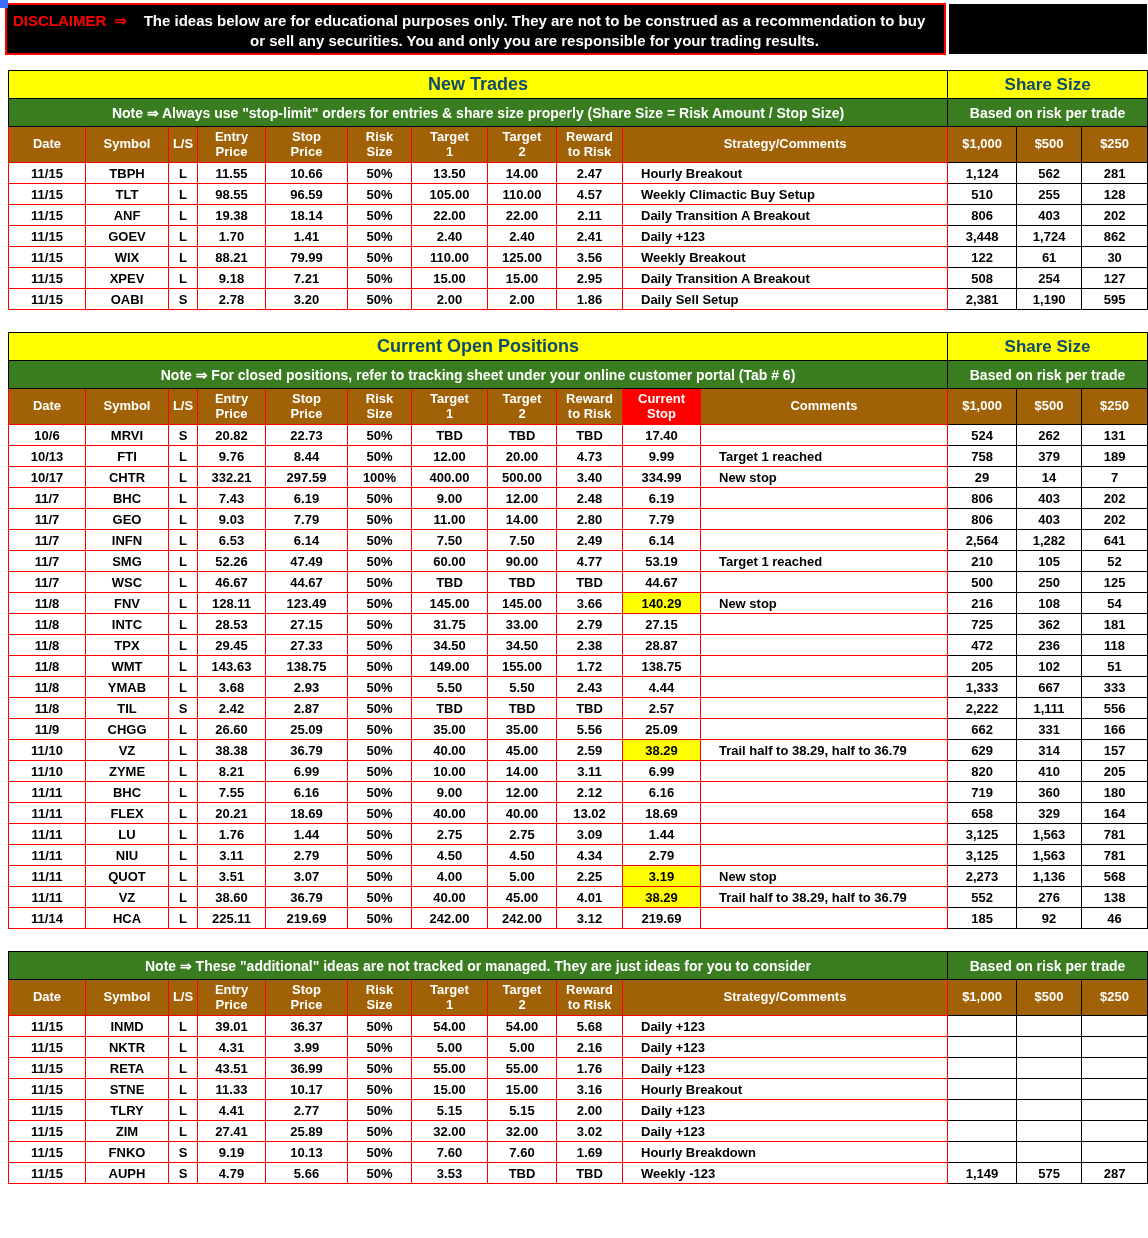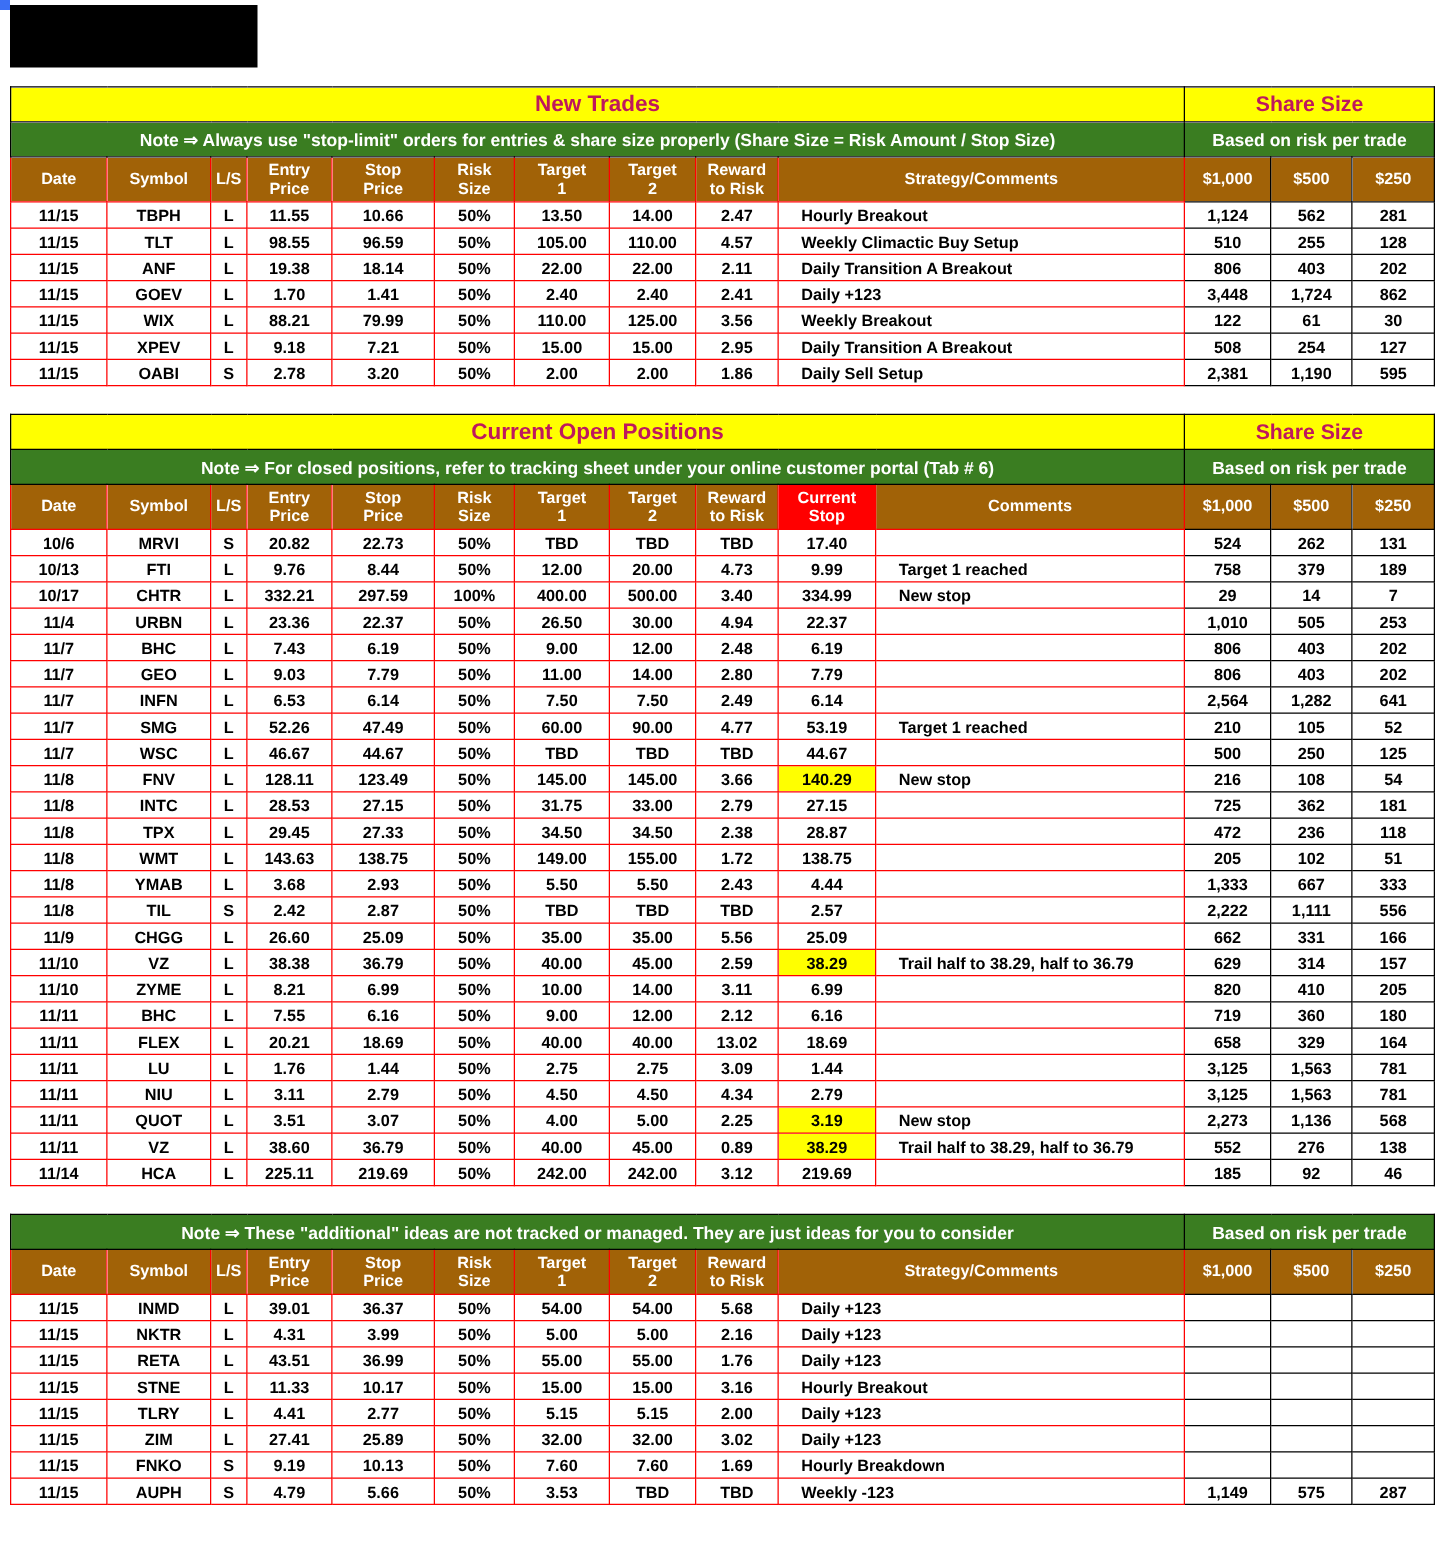--- a/index.html
+++ b/index.html
@@ -10,37 +10,42 @@
   .disc-label{color:#FF0000;font-size:15px;padding:7px 6px 0 6px;white-space:nowrap;}
   .disc-arrow{color:#FF0000;font-size:15px;padding:7px 8px 0 2px;}
   .disc-text{color:#fff;font-size:15px;text-align:center;flex:1;padding:6px 10px 0 0;line-height:1.35;}
   .disclaimer-side{width:198px;height:50px;background:#000;margin-left:3px;margin-top:1px;}
   .section{margin-left:8px;}
   .sec-nt{margin-top:15px;}
   .sec-cop{margin-top:22px;}
   .sec-ideas{margin-top:22px;}
   table{border-collapse:collapse;table-layout:fixed;width:1139px;}
   td{height:21px;font-weight:bold;font-size:13px;text-align:center;overflow:hidden;white-space:nowrap;padding:0;box-sizing:border-box;}
-  .title-cell{background:#FFFF00;font-size:18px;height:28px;border:1px solid #000;color:#be185d;}
+  .title-cell{background:#FFFF00;font-size:18px;height:28px;border:1px solid #000;color:#0c4a6e;}
   .share-title{font-size:17px;}
   .note-cell{background:#3A7D21;color:#fff;font-size:14px;height:28px;border:1px solid #000;}
   .colhead{background:#a16207;color:#fff;height:36px;border:1px solid #FF0000;white-space:pre-line;line-height:1.15;font-size:13px;}
   .share-head{border:1px solid #000;}
   .cstop-head{background:#FF0000;}
   .main-cell{border:1px solid #FF0000;color:#000;background:#fff;}
   .share-cell{border:1px solid #000;color:#000;background:#fff;}
   .comments{text-align:left;padding-left:18px;}
   .hl{background:#FFFF00;}
 </style>
 </head>
 <body>
 
 <div class="corner-marker"></div>
 
 <div class="disclaimer-row">
+  <div class="disclaimer">
+    <span class="disc-label">DISCLAIMER</span>
+    <span class="disc-arrow">⇒</span>
+    <div class="disc-text">The ideas below are for educational purposes only. They are not to be construed as a recommendation to buy or sell any securities. You and only you are responsible for your trading results.</div>
+  </div>
   <div class="disclaimer-side"></div>
 </div>
 
 <div class="section sec-nt">
   <table>
     <colgroup>
       <col style="width:77px">
         <col style="width:83px">
         <col style="width:29px">
         <col style="width:68px">
@@ -289,36 +294,20 @@
           <td class="main-cell">400.00</td>
           <td class="main-cell">500.00</td>
           <td class="main-cell">3.40</td>
           <td class="main-cell">334.99</td>
           <td class="main-cell comments">New stop</td>
           <td class="share-cell">29</td>
           <td class="share-cell">14</td>
           <td class="share-cell">7</td>
         </tr>
         <tr>
-          <td class="main-cell">11/4</td>
-          <td class="main-cell">URBN</td>
-          <td class="main-cell">L</td>
-          <td class="main-cell">23.36</td>
-          <td class="main-cell">22.37</td>
-          <td class="main-cell">50%</td>
-          <td class="main-cell">26.50</td>
-          <td class="main-cell">30.00</td>
-          <td class="main-cell">4.94</td>
-          <td class="main-cell">22.37</td>
-          <td class="main-cell comments"></td>
-          <td class="share-cell">1,010</td>
-          <td class="share-cell">505</td>
-          <td class="share-cell">253</td>
-        </tr>
-        <tr>
           <td class="main-cell">11/7</td>
           <td class="main-cell">BHC</td>
           <td class="main-cell">L</td>
           <td class="main-cell">7.43</td>
           <td class="main-cell">6.19</td>
           <td class="main-cell">50%</td>
           <td class="main-cell">9.00</td>
           <td class="main-cell">12.00</td>
           <td class="main-cell">2.48</td>
           <td class="main-cell">6.19</td>
@@ -617,21 +606,21 @@
         </tr>
         <tr>
           <td class="main-cell">11/11</td>
           <td class="main-cell">VZ</td>
           <td class="main-cell">L</td>
           <td class="main-cell">38.60</td>
           <td class="main-cell">36.79</td>
           <td class="main-cell">50%</td>
           <td class="main-cell">40.00</td>
           <td class="main-cell">45.00</td>
-          <td class="main-cell">0.89</td>
+          <td class="main-cell">4.01</td>
           <td class="main-cell hl">38.29</td>
           <td class="main-cell comments">Trail half to 38.29, half to 36.79</td>
           <td class="share-cell">552</td>
           <td class="share-cell">276</td>
           <td class="share-cell">138</td>
         </tr>
         <tr>
           <td class="main-cell">11/14</td>
           <td class="main-cell">HCA</td>
           <td class="main-cell">L</td>

